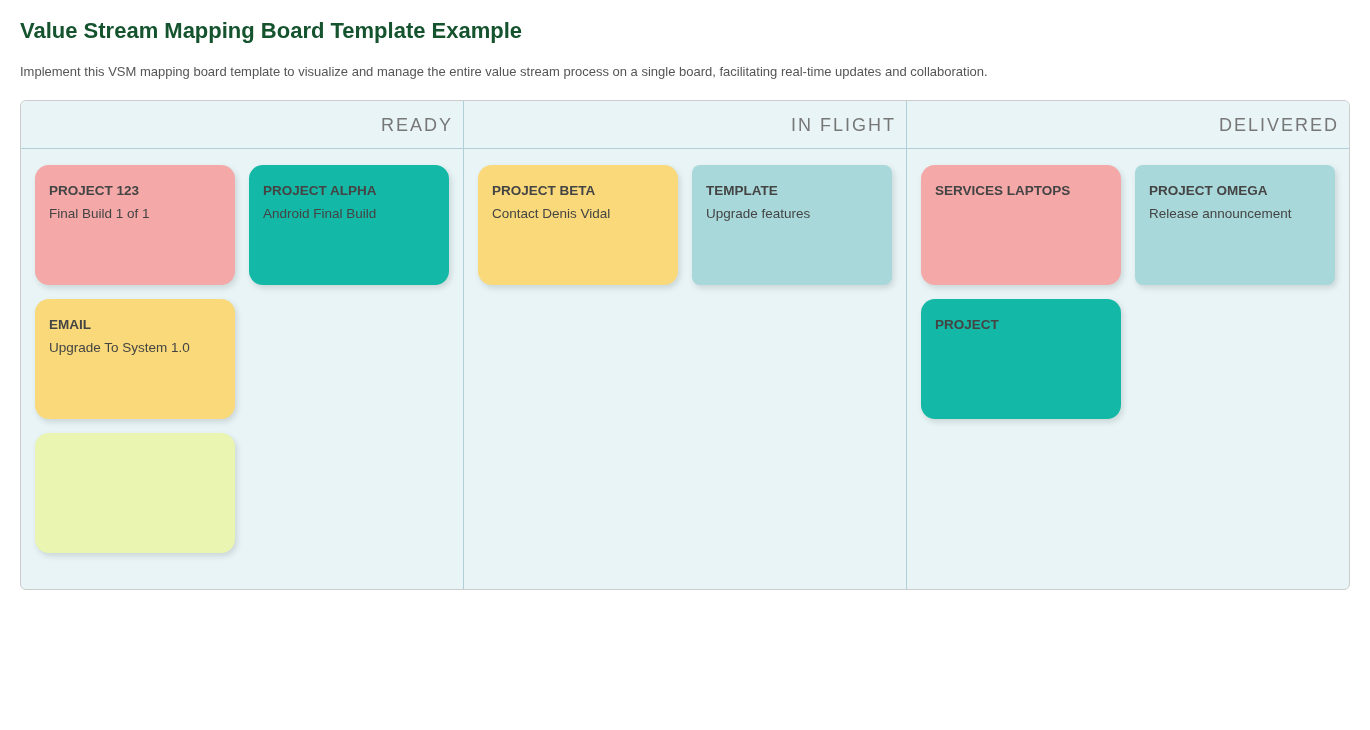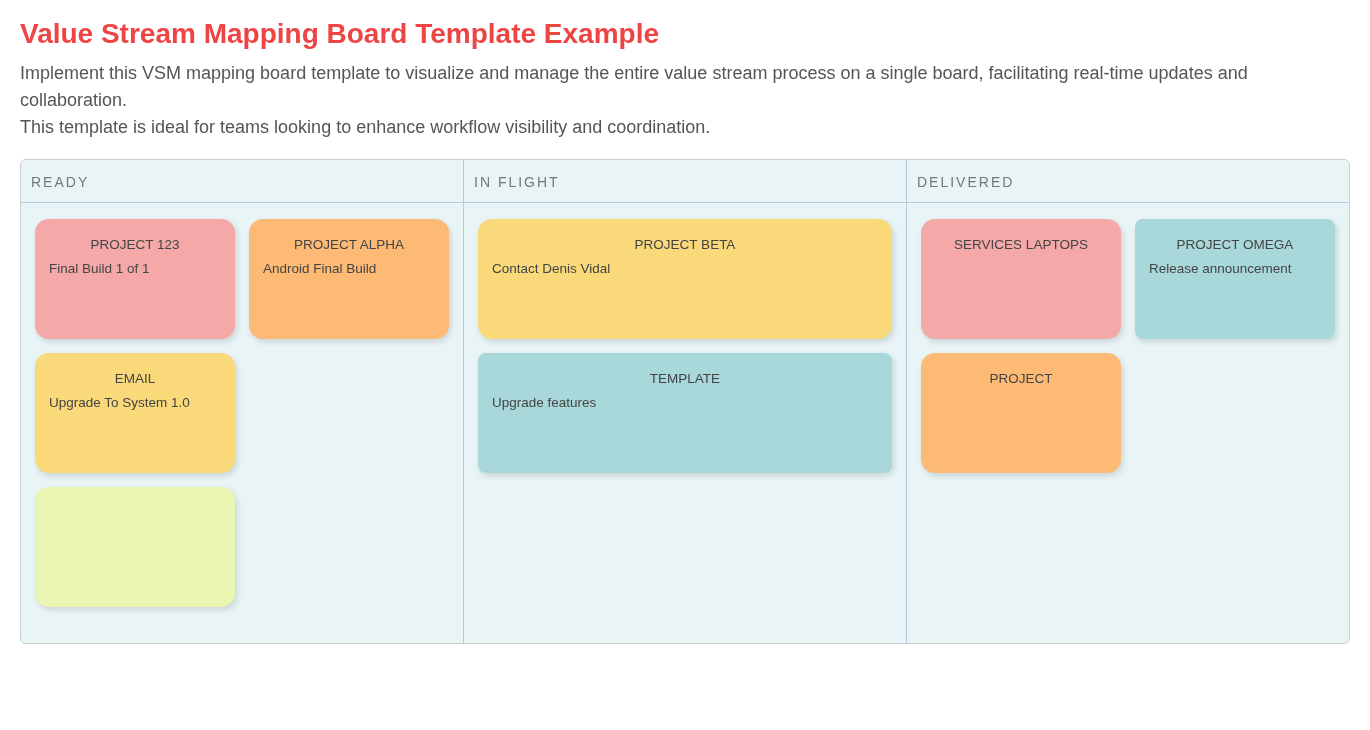--- a/index.html
+++ b/index.html
@@ -4,27 +4,27 @@
   <style>
     * { box-sizing: border-box; margin: 0; padding: 0; }
     body {
       font-family: Arial, sans-serif;
       background: #fff;
       padding: 18px 20px;
       width: 1370px;
       min-height: 730px;
     }
     h1 {
-      font-size: 28px;
+      font-size: 22px;
       font-weight: bold;
-      color: #ef4444;
-      margin-bottom: 10px;
+      color: #14532d;
+      margin-bottom: 18px;
     }
     .subtitle {
-      font-size: 18px;
+      font-size: 13px;
       color: #555;
       line-height: 1.5;
       margin-bottom: 18px;
       max-width: 1330px;
     }
     .board {
       display: flex;
       gap: 0;
       border: 1px solid #ccc;
       background: #e8f4f6;
@@ -33,49 +33,48 @@
     }
     .column {
       flex: 1;
       border-right: 1px solid #b0cfd8;
       padding: 0 0 20px 0;
     }
     .column:last-child {
       border-right: none;
     }
     .column-header {
-      text-align: left;
+      text-align: right;
       padding: 14px 10px 12px;
-      font-size: 14px;
+      font-size: 18px;
       letter-spacing: 2px;
       color: #777;
       font-weight: normal;
       border-bottom: 1px solid #b0cfd8;
       background: #e8f4f6;
     }
     .card {
       border-radius: 14px;
       padding: 16px 14px;
       font-size: 13.5px;
       line-height: 1.45;
       color: #444;
       width: calc(50% - 7px);
       min-height: 120px;
       box-shadow: 2px 3px 6px rgba(0,0,0,0.13);
     }
     .card-title {
-      font-weight: normal;
+      font-weight: bold;
       display: block;
       margin-bottom: 4px;
-      text-align: center;
     }
     
     .card-pink    { background: #f4a8a8; }
     .card-yellow  { background: #f9d97a; }
-    .card-lime    { background: #fdba74; }
+    .card-lime    { background: #14b8a6; }
     .card-teal    { background: #a8d8da; border-radius: 8px; }
 
     
     .delivered-body {
       display: flex;
       gap: 14px;
       padding: 16px 14px;
     }
     .delivered-sub {
       flex: 1;
@@ -88,21 +87,21 @@
     }
     
     .inflight-body {
       display: flex;
       gap: 14px;
       padding: 16px 14px;
     }
     .inflight-sub {
       flex: 1;
       display: flex;
-      flex-direction: column;
+      flex-direction: row;
       gap: 14px;
     }
     .inflight-sub .card {
       width: 100%;
     }
     
     .ready-body {
       display: flex;
       gap: 14px;
       padding: 16px 14px;
@@ -119,21 +118,20 @@
     .empty-card {
       background: #e9f5b0;
     }
   </style>
 </head>
 <body>
 
 <h1>Value Stream Mapping Board Template Example</h1>
 <p class="subtitle">
   <span>Implement this VSM mapping board template to visualize and manage the entire value stream process on a single board, facilitating real-time updates and collaboration.</span><br>
-  <span>This template is ideal for teams looking to enhance workflow visibility and coordination.</span>
 </p>
 
 <div class="board">
 
   <div class="column">
     <div class="column-header">READY</div>
     <div class="ready-body">
       <div class="ready-sub">
 
         <div class="card card-pink">

